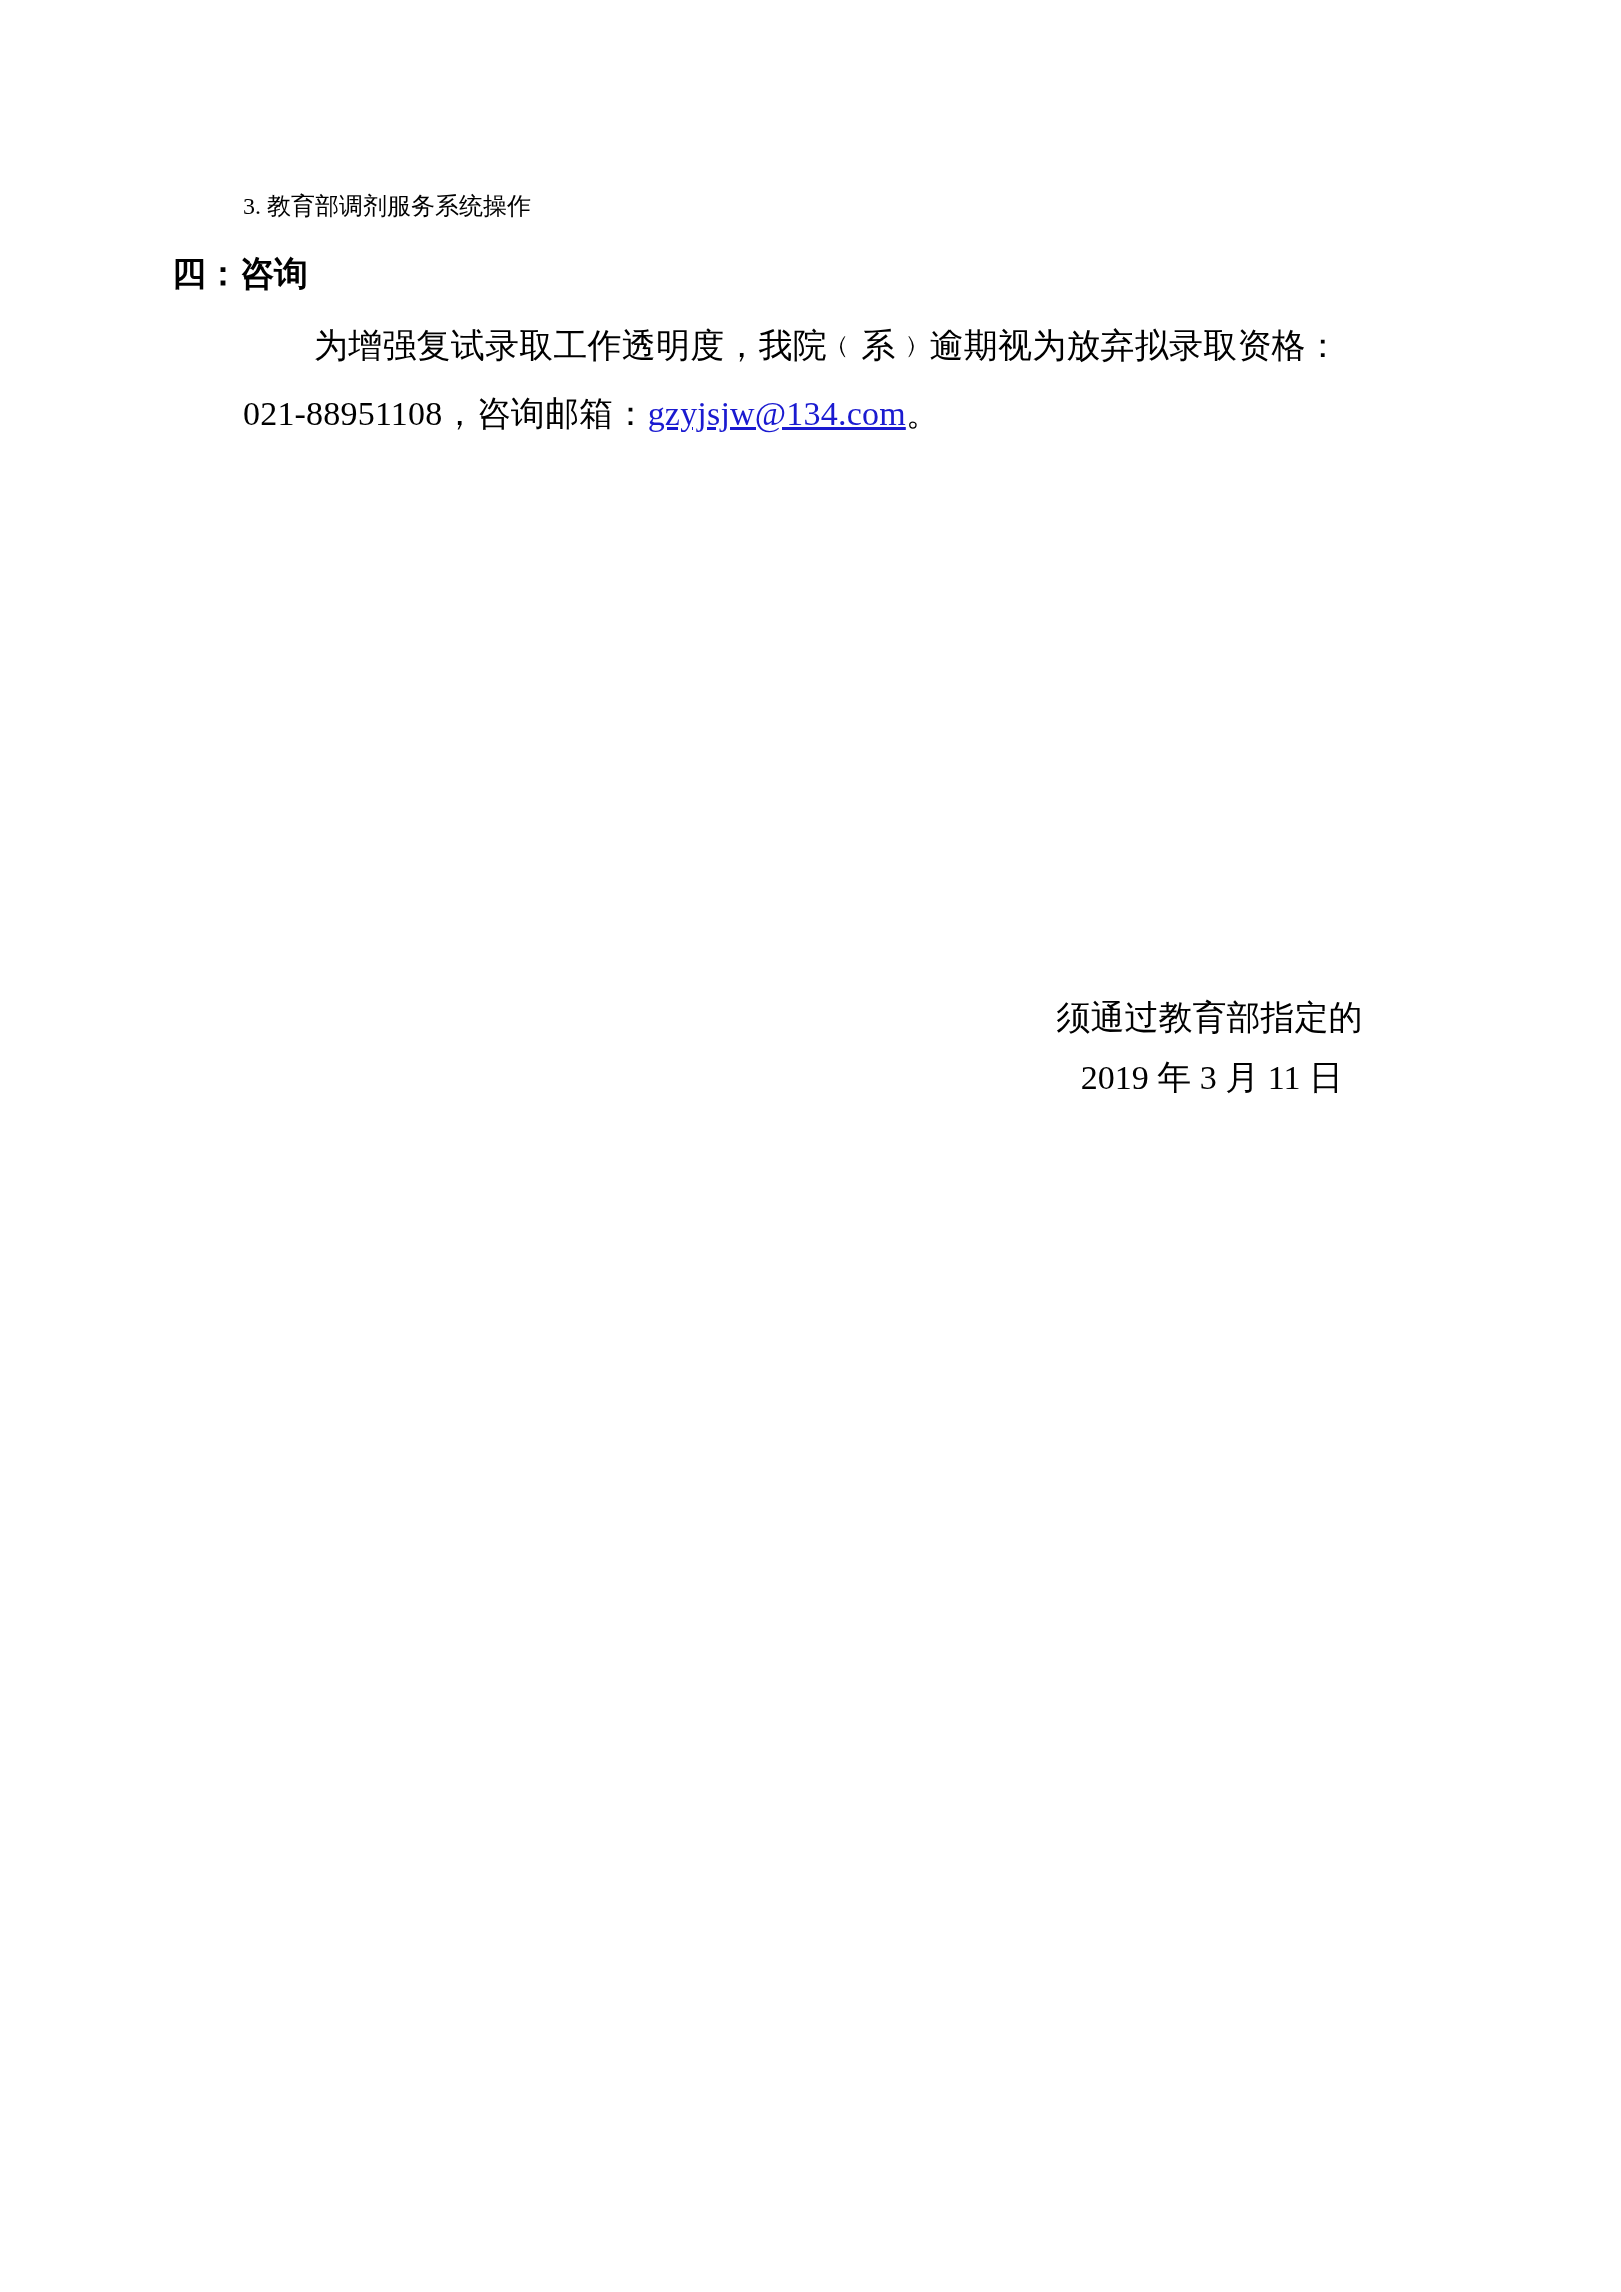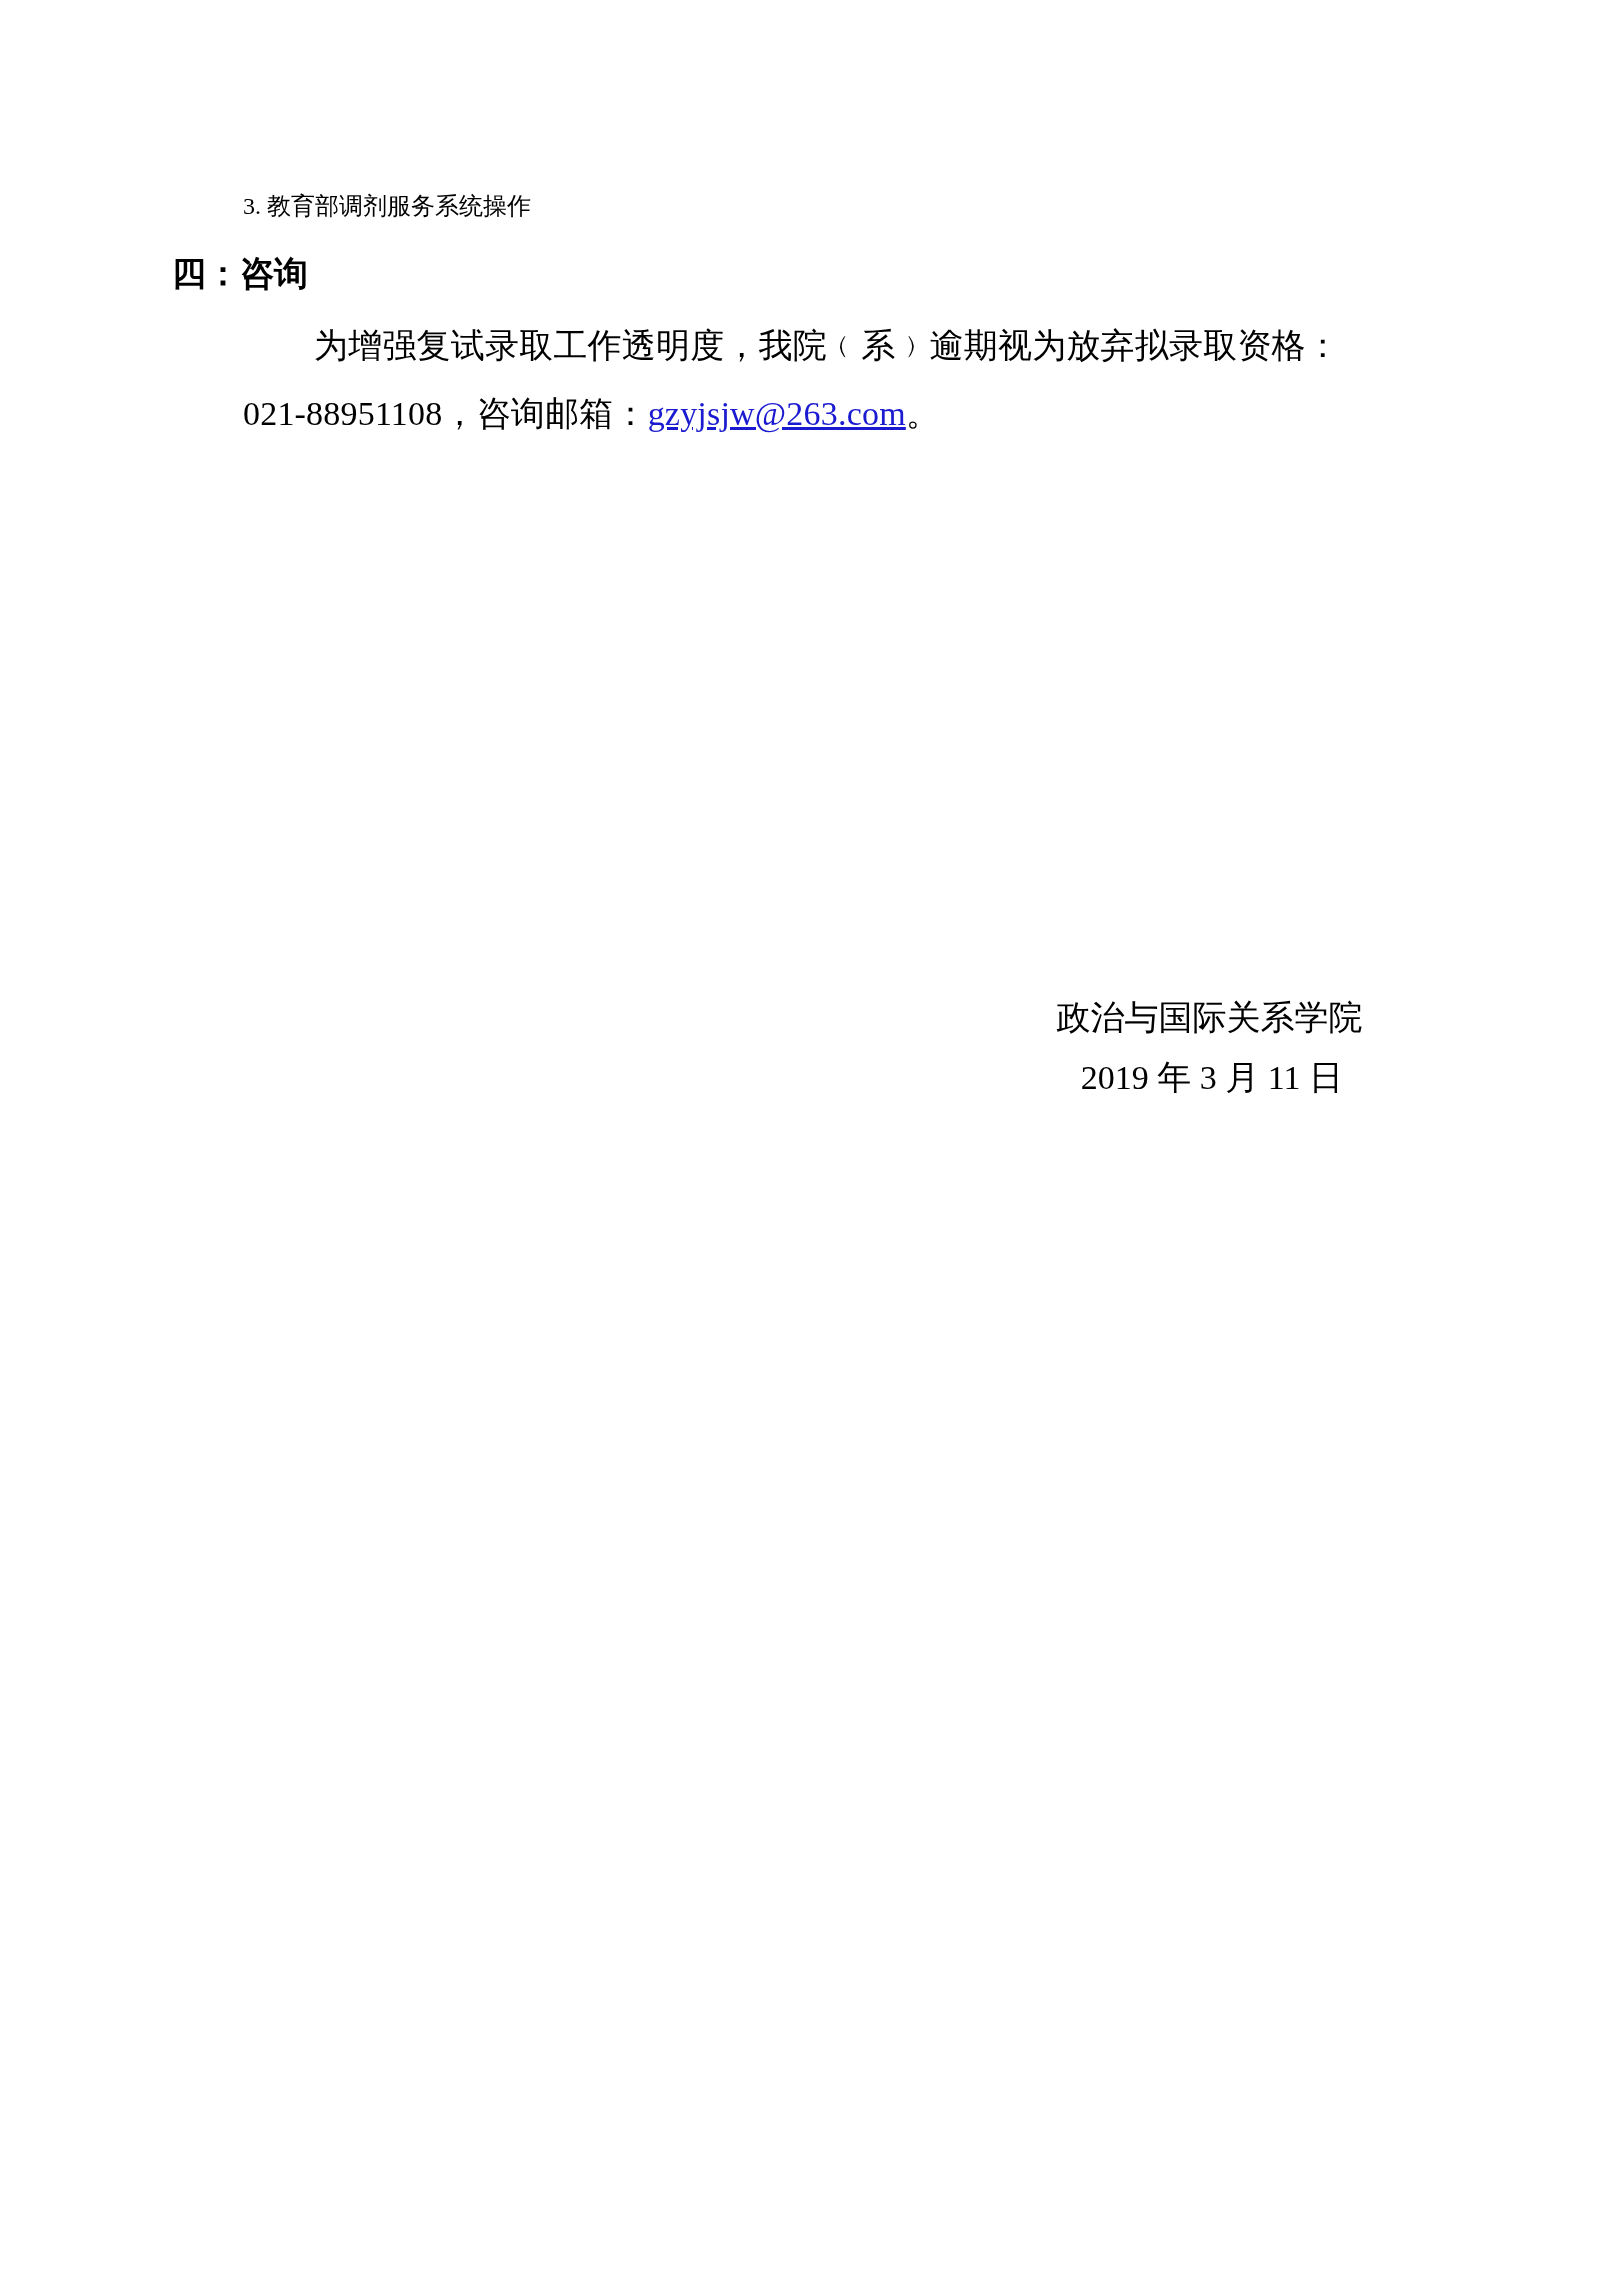--- a/index.html
+++ b/index.html
@@ -90,23 +90,23 @@
   <div class="content">
 
 
     <p class="sub-head">3. 教育部调剂服务系统操作</p>
 
 
     <p class="section-head">四：咨询</p>
 
     <p class="para indent2">为增强复试录取工作透明度，我院﹙系﹚逾期视为放弃拟录取资格：</p>
 
-    <p class="para"><span>021-88951108，咨询邮箱：</span><a class="link" href="#">gzyjsjw@263.com</a><span>。</span></p>
+    <p class="para"><span>021-88951108，咨询邮箱：</span><a class="link" href="#">gzyjsjw@134.com</a><span>。</span></p>
 
   </div>
 
   <div class="signature">
-    <p class="sig-line">政治与国际关系学院</p>
+    <p class="sig-line">须通过教育部指定的</p>
     <p class="sig-line date">2019 年 3 月 11 日</p>
   </div>
 
 </div>
 
 
 </body></html>

